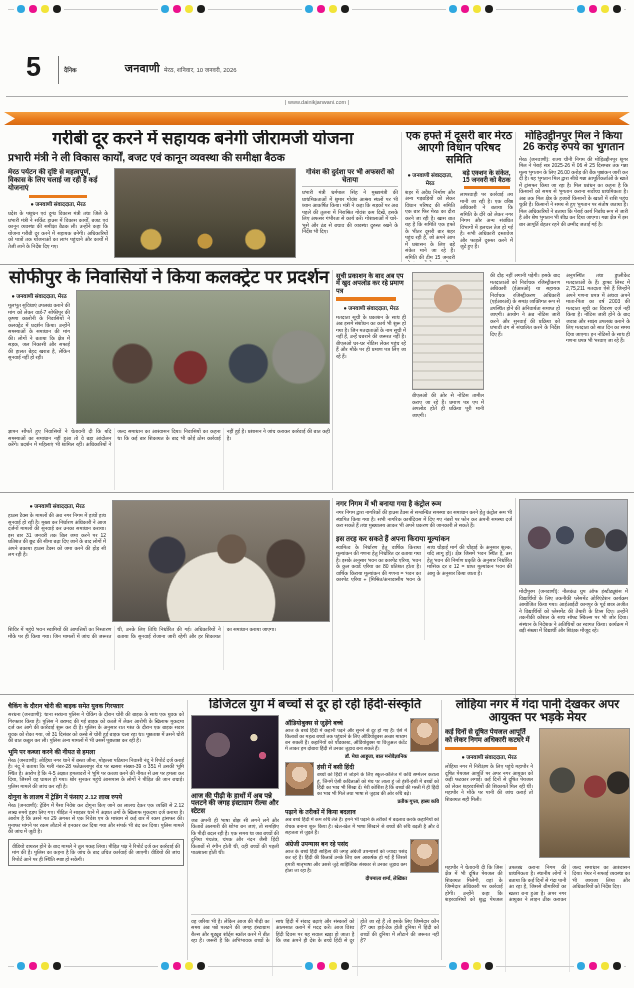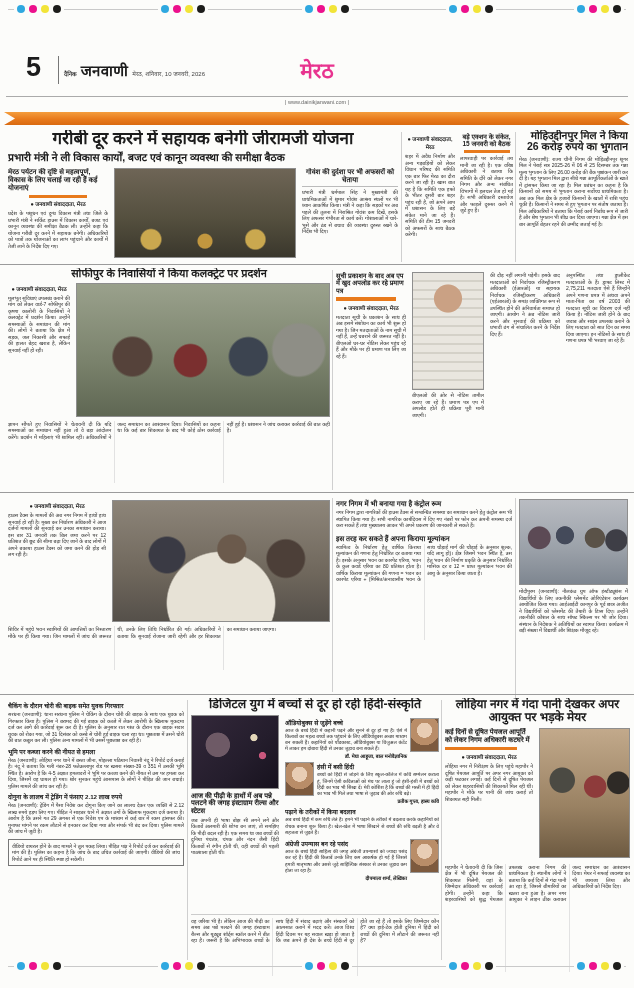--- a/index.html
+++ b/index.html
@@ -8,21 +8,21 @@
   
   .regline{position:absolute;left:8px;right:8px;height:1px;background:#c9c9c9;}
   .reggroup{position:absolute;display:flex;gap:4px;background:#fcfcfa;padding:0 3px;}
   .dot{width:8px;height:8px;border-radius:50%;display:inline-block;}
   .dot.c{background:#2fa8e0}.dot.m{background:#ec108c}.dot.y{background:#f2e438}.dot.k{background:#1d1d1b}
   
   .pageno{position:absolute;left:26px;top:52px;font-size:27px;font-weight:bold;}
   .mast-sep{position:absolute;left:58px;top:56px;width:1px;height:28px;background:#777;}
   .brand-wrap{position:absolute;left:64px;top:60px;display:flex;align-items:baseline;gap:4px;}
   .brand-small{font-size:6px;font-weight:bold;color:#333;}
-  .brand{font-size:15px;font-weight:bold;letter-spacing:.3px;}
+  .brand{font-size:11px;font-weight:bold;letter-spacing:.3px;margin-left:44px;}
   .edition{font-size:6px;color:#444;}
   .city-title{position:absolute;left:0;right:0;top:56px;text-align:center;font-size:21px;font-weight:bold;color:#e8338f;}
   .head-rule{position:absolute;left:6px;right:6px;top:96px;height:1px;background:#aaa;}
   .website{position:absolute;left:0;right:0;top:99px;text-align:center;font-size:5.5px;color:#666;}
   .ribbon{position:absolute;left:4px;right:4px;top:112px;height:13px;
           background:linear-gradient(180deg,#f49d3d 0%,#e87a1c 55%,#d96a10 100%);
           clip-path:polygon(0 0,100% 0,calc(100% - 11px) 50%,100% 100%,0 100%,11px 50%);}
   
   .hl{font-weight:bold;text-align:center;line-height:1.08;}
   .sub{font-weight:bold;text-align:left;}
@@ -80,21 +80,20 @@
       <i class="dot k"></i>
   </div>
 
   <div class="pageno">5</div>
   <div class="mast-sep"></div>
   <div class="brand-wrap">
     <span class="brand-small">दैनिक</span>
     <span class="brand">जनवाणी</span>
     <span class="edition">मेरठ, शनिवार, 10 जनवरी, 2026</span>
   </div>
-  <div class="city-title">मेरठ</div>
   <div class="head-rule"></div>
   <div class="website">| www.dainikjanwani.com |</div>
   <div class="ribbon"></div>
 
   <div class="block" style="left:8px;top:130px;width:390px;height:132px;">
     <div class="hl" style="font-size:17px">गरीबी दूर करने में सहायक बनेगी जीरामजी योजना</div>
     <div class="sub" style="font-size:10.5px;margin-top:2px">प्रभारी मंत्री ने ली विकास कार्यों, बजट एवं कानून व्यवस्था की समीक्षा बैठक</div>
     <div style="display:flex;gap:6px;margin-top:4px;height:90px;">
       <div style="width:100px;overflow:hidden">
         <div class="minihead">मेरठ पर्यटन की दृष्टि से महत्वपूर्ण, विकास के लिए चलाई जा रही हैं कई योजनाएं</div>
@@ -111,44 +110,45 @@
         <div class="minihead" style="text-align:center">गोवंश की दुर्दशा पर भी अफसरों को चेताया</div>
         <div style="height:1px;background:#bbb;margin:2px 0"></div>
         <div class="body-txt">प्रभारी मंत्री धर्मपाल सिंह ने मुख्यमंत्री की प्राथमिकताओं में शुमार गोवंश आश्रय स्थलों पर भी ध्यान आकर्षित किया। मंत्री ने कहा कि सड़कों पर अब पहले की तुलना में निराश्रित गोवंश कम दिखें, इसके लिए अफसर गंभीरता से कार्य करें। गोशालाओं में चारे-भूसे और ठंड से बचाव की व्यवस्था दुरुस्त रखने के निर्देश भी दिए।</div>
       </div>
     </div>
   </div>
 
   <div class="vrule" style="left:401px;top:132px;height:130px"></div>
 
   <div class="block" style="left:405px;top:130px;width:108px;height:132px;">
+    <div class="hl" style="font-size:11px">एक हफ्ते में दूसरी बार मेरठ आएगी विधान परिषद समिति</div>
     <div style="display:flex;gap:5px;margin-top:3px;">
       <div style="width:50px">
         <div class="byline">● जनवाणी संवाददाता, मेरठ</div>
         <div class="body-txt">शहर में अवैध निर्माण और अन्य गड़बड़ियों को लेकर विधान परिषद की समिति एक बार फिर मेरठ का दौरा करने जा रही है। खास बात यह है कि समिति एक हफ्ते के भीतर दूसरी बार शहर पहुंच रही है, जो अपने आप में प्रशासन के लिए बड़े संकेत माने जा रहे हैं। समिति की टीम 15 जनवरी को अफसरों के साथ बैठक करेगी।</div>
       </div>
       <div style="flex:1">
         <div class="minihead" style="font-size:6.5px;text-align:center">बड़े एक्शन के संकेत, 15 जनवरी को बैठक</div>
         <div class="orange-bar" style="width:46px"></div>
         <div class="body-txt">लापरवाही पर कार्रवाई तय मानी जा रही है। एक वरिष्ठ अधिकारी ने बताया कि समिति के दौरे को लेकर नगर निगम और अन्य संबंधित विभागों में हलचल तेज हो गई है। सभी अधिकारी दस्तावेज और फाइलें दुरुस्त करने में जुटे हुए हैं।</div>
       </div>
     </div>
   </div>
 
   <div class="vrule" style="left:515px;top:132px;height:130px"></div>
 
   <div class="block" style="left:519px;top:130px;width:109px;height:132px;">
-    <div class="hl" style="font-size:10.5px;text-align:right">मोहिउद्दीनपुर मिल ने किया 26 करोड़ रुपये का भुगतान</div>
+    <div class="hl" style="font-size:10.5px;text-align:center">मोहिउद्दीनपुर मिल ने किया 26 करोड़ रुपये का भुगतान</div>
     <div class="body-txt" style="margin-top:3px">मेरठ (जनवाणी): राज्य चीनी निगम की मोहिउद्दीनपुर शुगर मिल ने पेराई सत्र 2025-26 में 06 से 25 दिसम्बर तक गन्ना मूल्य भुगतान के लिए 26.00 करोड़ की बैंक पृष्ठांकन जारी कर दी है। यह भुगतान मिल द्वारा सीधे गन्ना आपूर्तिकर्ताओं के खाते में ट्रांसफर किया जा रहा है। मिल प्रबंधन का कहना है कि किसानों को समय से भुगतान कराना सर्वोच्च प्राथमिकता है। अब तक मिल क्षेत्र के हजारों किसानों के खातों में राशि पहुंच चुकी है। किसानों ने समय से हुए भुगतान पर संतोष जताया है। मिल अधिकारियों ने बताया कि पेराई कार्य निर्बाध रूप से जारी है और शेष भुगतान भी शीघ्र कर दिया जाएगा। गन्ना क्षेत्र में इस बार आपूर्ति बेहतर रहने की उम्मीद जताई गई है।</div>
   </div>
 
   <div class="hrule" style="left:0;top:264px;width:634px"></div>
 
   <div class="block" style="left:8px;top:268px;width:322px;height:222px;">
-    <div class="hl" style="font-size:11px">सोफीपुर के निवासियों ने किया कलक्ट्रेट पर प्रदर्शन</div>
+    <div class="hl" style="font-size:18px">सोफीपुर के निवासियों ने किया कलक्ट्रेट पर प्रदर्शन</div>
     <div style="display:flex;gap:6px;margin-top:3px;">
       <div style="width:62px">
         <div class="byline">● जनवाणी संवाददाता, मेरठ</div>
         <div class="body-txt">मूलभूत सुविधाएं उपलब्ध कराने की मांग को लेकर वार्ड-7 सोफीपुर की कृष्णा कालोनी के निवासियों ने कलक्ट्रेट में प्रदर्शन किया। उन्होंने समस्याओं के समाधान की मांग की। लोगों ने बताया कि क्षेत्र में सड़क, जल निकासी और सफाई की हालत बेहद खराब है, लेकिन सुनवाई नहीं हो रही।</div>
       </div>
       <div class="photo" style="flex:1;height:134px;background:
              radial-gradient(circle at 22% 55%,#55423a 0 9%,transparent 10%),
              radial-gradient(circle at 45% 58%,#7a2f2f 0 10%,transparent 11%),
              radial-gradient(circle at 68% 55%,#3c4450 0 10%,transparent 11%),
              radial-gradient(circle at 88% 50%,#8e8e86 0 11%,transparent 12%),

